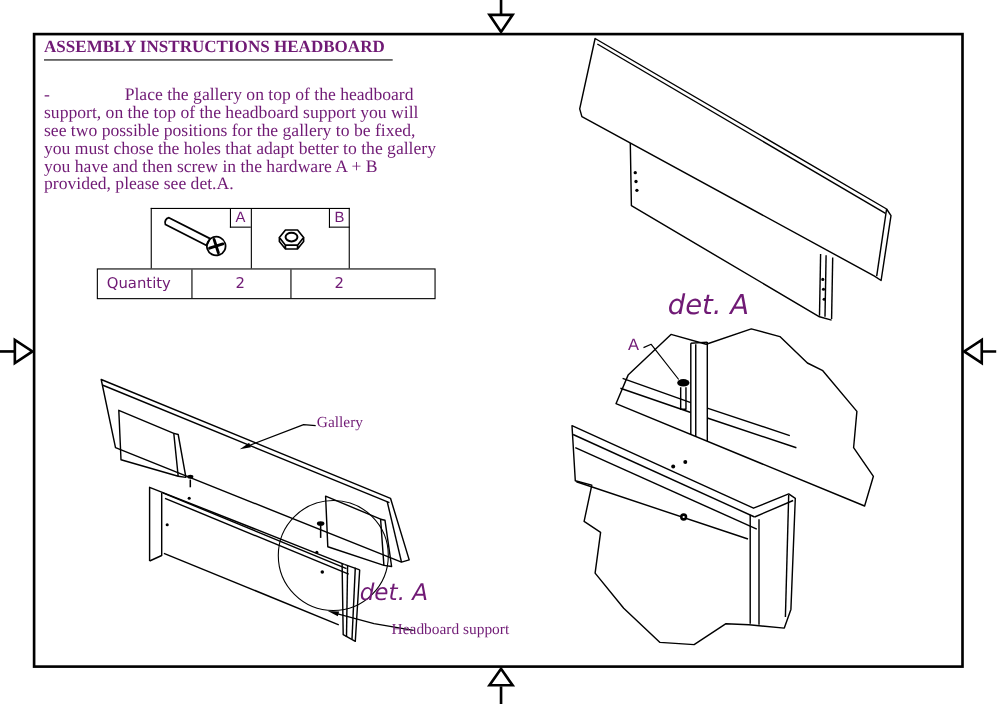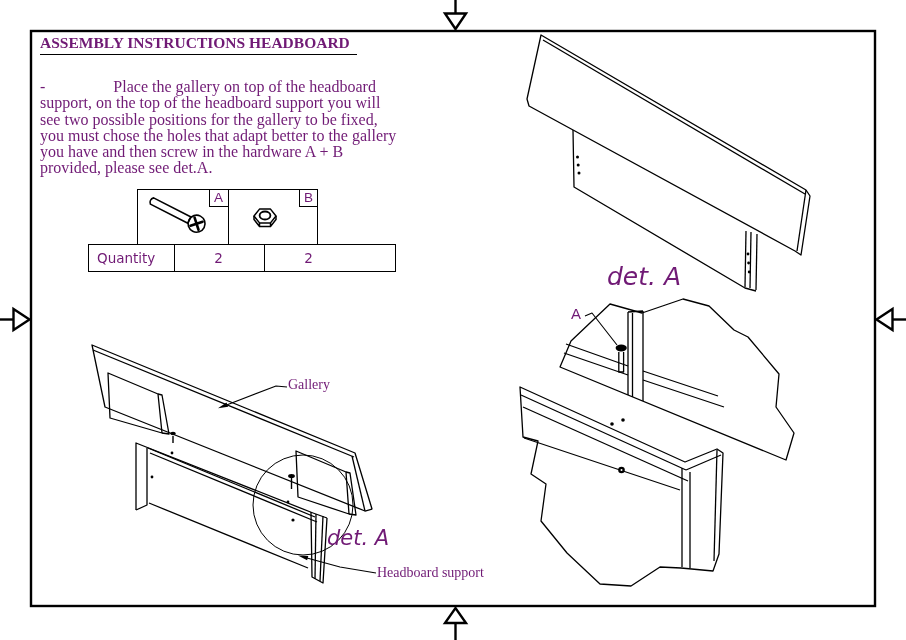--- a/index.html
+++ b/index.html
@@ -182,15 +182,15 @@
     <div class="vdiv" style="left:174.5px;"></div>
     <div class="qcell qlabel" style="left:0;width:84px;">Quantity</div>
     <div class="qcell" style="left:85px;width:89px;">2</div>
     <div class="qcell" style="left:175px;width:89px;">2</div>
   </div>
 
   <div class="txt deta" style="left:607px;top:262px;font-size:25px;">det. A</div>
   <div class="txt deta" style="left:327px;top:526px;font-size:21px;">det. A</div>
   <div class="txt callout" style="left:571px;top:305px;">A</div>
   <div class="txt serif-label" style="left:288px;top:377px;">Gallery</div>
-  <div class="txt serif-label" style="left:377px;top:565px;">Headboard support</div>
+  <div class="txt serif-label" style="left:356px;top:565px;">Headboard support</div>
 
 </div>
 
 </body></html>

